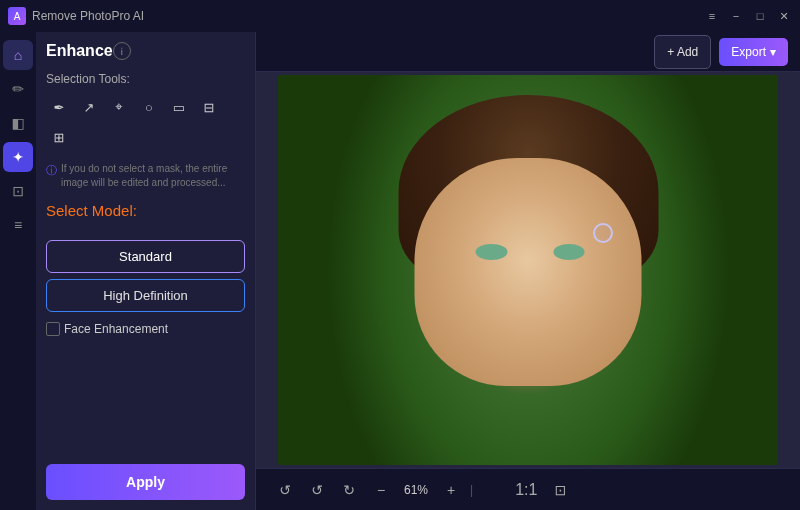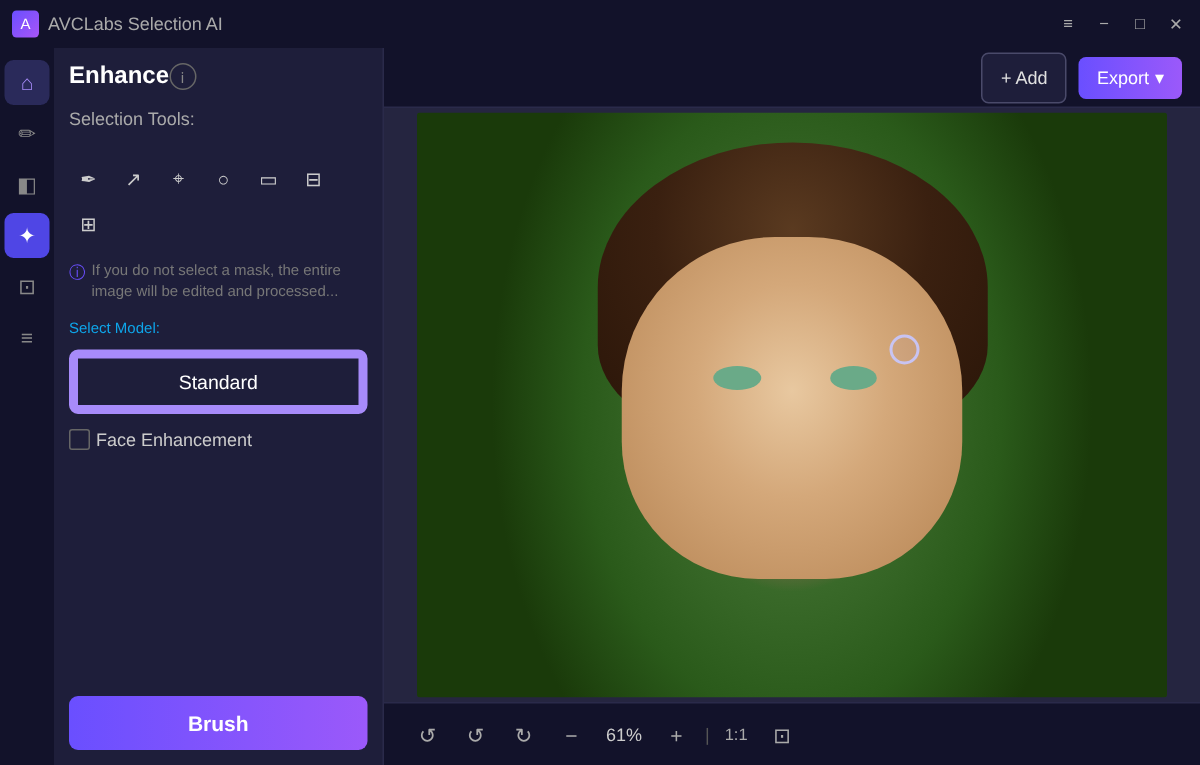--- a/index.html
+++ b/index.html
@@ -127,21 +127,21 @@
       align-items: center;
       justify-content: center;
       font-size: 10px;
       color: #888;
       cursor: pointer;
     }
 
     .section-label {
       font-size: 12px;
       color: #aaa;
-      margin-bottom: 20px;
+      margin-bottom: 8px;
       font-weight: 500;
     }
 
     
     .selection-tools {
       display: flex;
       gap: 4px;
       margin-bottom: 12px;
       flex-wrap: wrap;
     }
@@ -205,32 +205,32 @@
       line-height: 1.4;
     }
     .hint-icon {
       color: #6a4fff;
       font-size: 11px;
       flex-shrink: 0;
       margin-top: 1px;
     }
 
     .model-label {
-      font-size: 10px;
-      color: #0ea5e9;
-      margin-bottom: 8px;
+      font-size: 15px;
+      color: #f97316;
+      margin-bottom: 21px;
       font-weight: 500;
     }
 
     .model-btn {
       width: 100%;
       padding: 8px;
       border-radius: 6px;
       background: transparent;
-      border: 6px solid #3b82f6;
+      border: 1px solid #3b82f6;
       color: #e0e0e0;
       font-size: 13px;
       cursor: pointer;
       margin-bottom: 6px;
       text-align: center;
     }
     .model-btn.active {
       border-color: #a78bfa;
       background: transparent;
       color: white;
@@ -480,21 +480,21 @@
       opacity: 0.4;
       cursor: default;
     }
   </style>
 </head>
 <body>
 
 <div class="titlebar">
   <div class="titlebar-left">
     <div class="app-icon">A</div>
-    <span class="titlebar-title">AVCLabs Selection AI</span>
+    <span class="titlebar-title">Remove PhotoPro AI</span>
   </div>
   <div class="titlebar-controls">
     <div class="titlebar-btn">≡</div>
     <div class="titlebar-btn">−</div>
     <div class="titlebar-btn">□</div>
     <div class="titlebar-btn">✕</div>
   </div>
 </div>
 
 <div class="main-layout">
@@ -530,27 +530,28 @@
 
 
     <div class="hint-text">
       <span class="hint-icon">ⓘ</span>
       <span>If you do not select a mask, the entire image will be edited and processed...</span>
     </div>
 
     <div class="model-label">Select Model:</div>
 
     <button class="model-btn active">Standard</button>
+    <button class="model-btn">High Definition</button>
 
     <div class="face-enhancement-row">
       <div class="checkbox"></div>
       <span class="face-label">Face Enhancement</span>
     </div>
 
-    <button class="apply-btn">Brush</button>
+    <button class="apply-btn">Apply</button>
   </div>
 
   <div class="content-area">
 
     <div class="top-bar">
       <button class="add-btn">
         <span>+ Add</span>
       </button>
       <button class="export-btn">
         <span>Export</span>
@@ -577,19 +578,19 @@
 
     <div class="bottom-toolbar">
       <div class="zoom-controls">
         <button class="zoom-icon-btn">↺</button>
         <button class="zoom-icon-btn">↺</button>
         <button class="zoom-icon-btn">↻</button>
         <button class="zoom-icon-btn">−</button>
         <span class="zoom-pct">61%</span>
         <button class="zoom-icon-btn">+</button>
         <span class="zoom-sep">|</span>
-        <button class="zoom-icon-btn" style="width:auto;padding:0 4px;font-size:11px;">1:1</button>
+        <button class="zoom-icon-btn" style="width:auto;padding:0 4px;font-size:16px;margin-left:32px;">1:1</button>
         <button class="zoom-icon-btn">⊡</button>
       </div>
     </div>
 
   </div>
 </div>
 
 </body></html>

